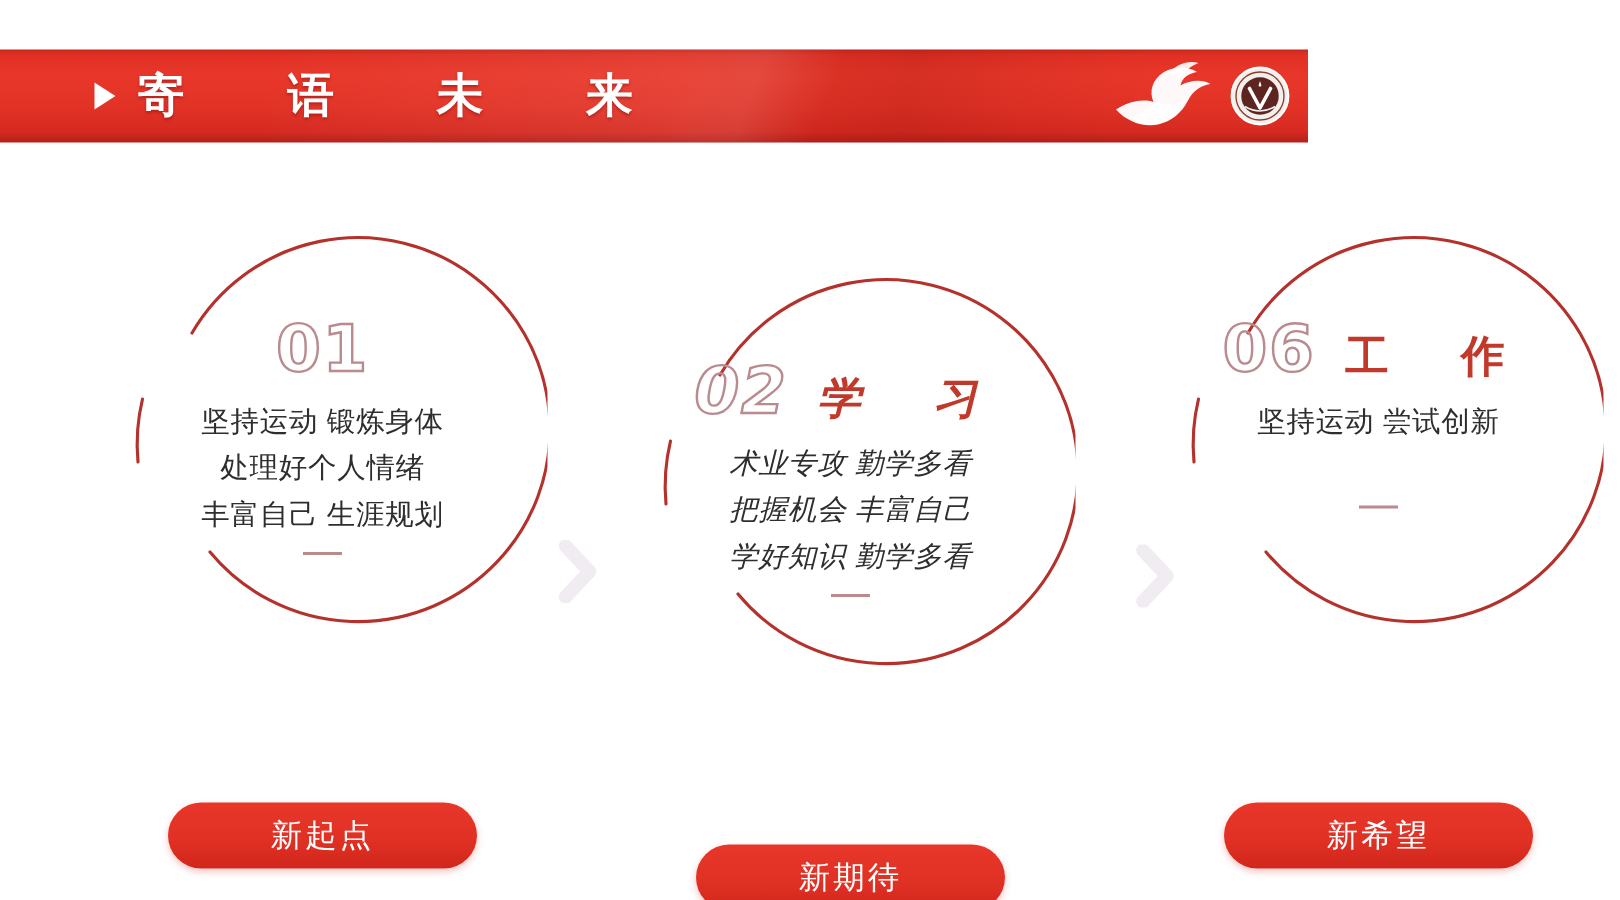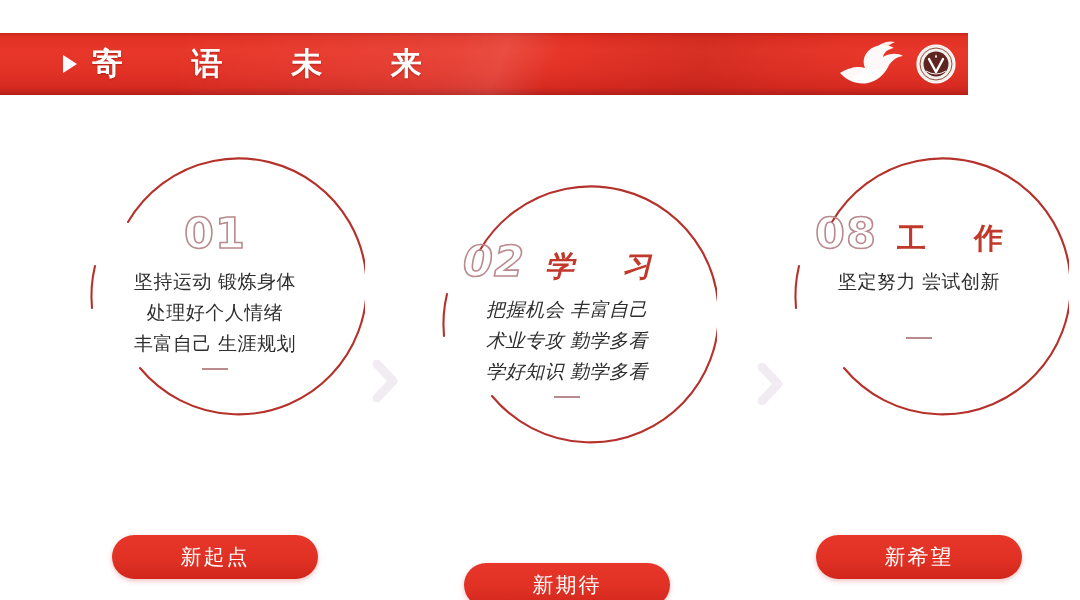--- a/index.html
+++ b/index.html
@@ -13,21 +13,21 @@
     font-family: "Liberation Sans", "DejaVu Sans", sans-serif;
     overflow: hidden;
     position: relative;
   }
 
   
   .banner {
     position: absolute;
     top: 33px;
     left: 0;
-    width: 968px;
+    width: 872px;
     height: 62px;
     background: linear-gradient(180deg,
         #c9261d 0%,
         #e03124 6%,
         #e8372a 28%,
         #e23226 62%,
         #d62a20 88%,
         #b3201a 100%);
     overflow: hidden;
   }
@@ -275,43 +275,43 @@
       <path d="M 27 168
                A 128 128 0 0 1 30 126" fill="none" stroke="#b5322c" stroke-width="2.1" stroke-linecap="round"></path>
     </svg>
 
     <div class="card-body">
       <div class="head-row">
         <span class="num">02</span>
         <span class="cat">学 习</span>
       </div>
       <div class="lines">
+        <div class="line">术业专攻 勤学多看</div>
         <div class="line">把握机会 丰富自己</div>
-        <div class="line">术业专攻 勤学多看</div>
         <div class="line">学好知识 勤学多看</div>
         <div class="dash"></div>
       </div>
     </div>
   </div>
 
   <div class="group g3">
     <svg class="ring" viewBox="0 0 300 300">
       <path d="M 63 82
                A 128 128 0 1 1 75 228" fill="none" stroke="#b5322c" stroke-width="2.1" stroke-linecap="round"></path>
       <path d="M 27 168
                A 128 128 0 0 1 30 126" fill="none" stroke="#b5322c" stroke-width="2.1" stroke-linecap="round"></path>
     </svg>
 
     <div class="card-body">
       <div class="head-row">
-        <span class="num">08</span>
+        <span class="num">06</span>
         <span class="cat">工 作</span>
       </div>
       <div class="lines">
-        <div class="line">坚定努力 尝试创新</div>
+        <div class="line">坚持运动 尝试创新</div>
         <div class="dash" style="margin-top:40px"></div>
       </div>
     </div>
   </div>
 
   <div class="pill p1">新起点</div>
   <div class="pill p2">新期待</div>
   <div class="pill p3">新希望</div>
 
 </div>

